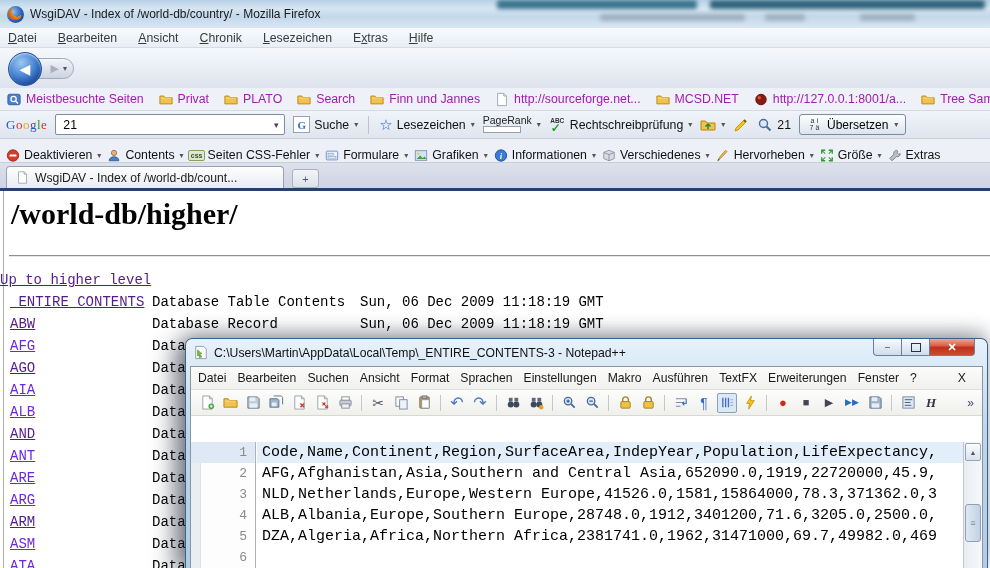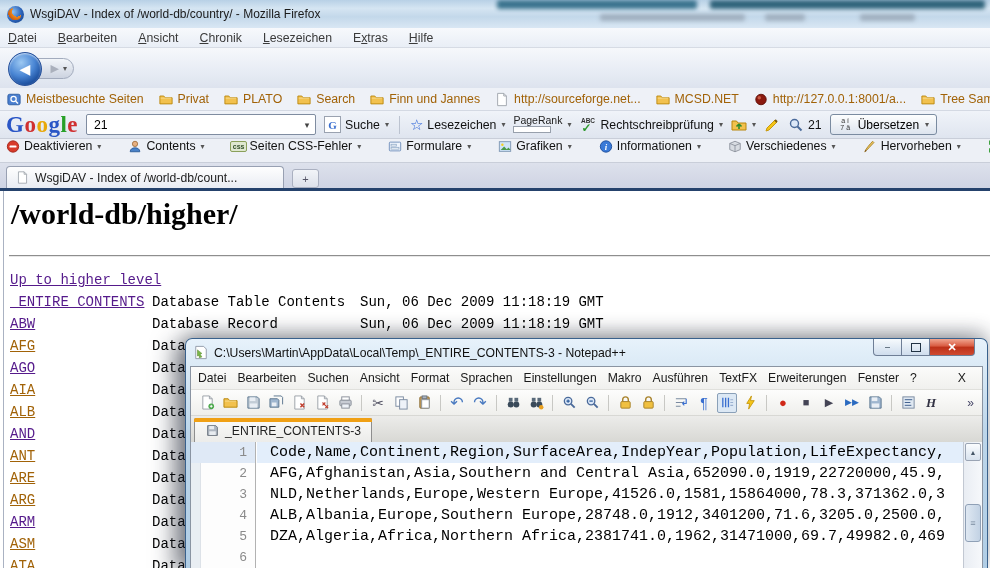--- a/index.html
+++ b/index.html
@@ -33,65 +33,65 @@
     background:linear-gradient(to bottom,#f2f5f9,#ccd3e0);border:1px solid #a2abbd;
     display:flex;align-items:center;justify-content:flex-end;gap:3px;padding-right:6px;box-sizing:border-box;z-index:1}
   .navico{top:48px;height:40px;display:flex;align-items:center;justify-content:center;width:30px}
   .glyph-refresh{font-size:21px;font-weight:bold;color:#2f68c8}
   .glyph-stop{font-size:17px;font-weight:bold;color:#a8aeb8}
   #ffx-urlbar{left:284px;top:55px;right:0;height:25px;background:#fff;border:1px solid #8a94a8;
     border-right:none;border-radius:3px 0 0 3px;display:flex;align-items:center;gap:8px;padding-left:6px}
   #ffx-url{font-size:13px;color:#000;white-space:nowrap}
   #ffx-bmbar{left:0;top:88px;width:990px;height:23px;background:#eef1f7;border-bottom:1px solid #d4d9e3;
     display:flex;align-items:center;gap:15px;padding-left:7px;box-sizing:border-box;overflow:hidden}
-  .bm{display:flex;align-items:flex-start;gap:5px;white-space:nowrap;font-size:12.3px;color:#a16207}
+  .bm{display:flex;align-items:flex-start;gap:5px;white-space:nowrap;font-size:12.3px;color:#a21caf}
   #ffx-gbar{left:0;top:111px;width:990px;height:28px;
     background:linear-gradient(to bottom,#f0f3f9,#dfe5ef);border-bottom:1px solid #c9ced9;
     display:flex;align-items:center;gap:8px;padding-left:6px;box-sizing:border-box;overflow:hidden}
-  #google-logo{font-family:"Liberation Serif",serif;font-weight:bold;font-size:23px;letter-spacing:.5px;flex:0 0 auto}
+  #google-logo{font-family:"Liberation Serif",serif;font-weight:normal;font-size:13px;letter-spacing:.5px;flex:0 0 auto}
   #g-search{width:228px;height:19px;background:#fff;border:1px solid #7f8ca0;border-radius:2px;
     display:flex;align-items:center;flex:0 0 auto}
   #g-search .val{flex:1;padding-left:7px;font-size:12.3px;color:#000}
   #g-search .drop{width:16px;height:100%;display:flex;align-items:center;justify-content:center;color:#444;font-size:9px}
   .gbtn{display:flex;align-items:center;gap:4px;white-space:nowrap;font-size:12.3px;color:#111;flex:0 0 auto}
   .caret{font-size:8px;color:#555;margin-left:1px}
   .vsep{width:1px;height:18px;background:#bcc3d0;margin:0 2px;flex:0 0 auto}
   .gG{width:15px;height:15px;border:1px solid #9aa2b0;background:#fff;display:flex;align-items:center;justify-content:center;
       font-weight:bold;font-size:11px;color:#3a6fd0;font-family:"Liberation Serif",serif}
   .star{color:#2a62d8;font-size:15px}
   #pagerank .lbl{font-size:10.5px;color:#222;line-height:9px;display:block}
   #pagerank .bar{display:block;width:36px;height:5px;border:1px solid #98a0ac;background:#fff;margin-top:1px}
   .abcchk{width:17px;height:16px;position:relative;font:bold 6.5px "Liberation Sans",sans-serif;color:#333;text-align:center}
   .abcchk .ck{position:absolute;left:2px;top:4px;color:#2e9a2e;font-size:12px;font-weight:bold}
   #uebersetzen{border:1px solid #7a8ba0;border-radius:3px;background:linear-gradient(to bottom,#fdfefe,#dde4ee);
     padding:2px 7px;display:flex;align-items:center;gap:5px}
   .transgrid{width:15px;height:15px;font-size:7px;line-height:7px;color:#333;text-align:center}
   #ffx-devbar{left:0;top:139px;width:990px;height:24px;background:#edf0f6;border-bottom:1px solid #c9ced9;
-    display:flex;align-items:flex-start;gap:27px;padding-left:6px;box-sizing:border-box;overflow:hidden;white-space:nowrap}
+    display:flex;align-items:flex-end;gap:6px;padding-left:6px;box-sizing:border-box;overflow:hidden;white-space:nowrap}
   .dev{display:flex;align-items:center;gap:4px;font-size:12.3px;color:#111;flex:0 0 auto}
   #ffx-tabbar{left:0;top:163px;width:990px;height:28px;background:linear-gradient(to bottom,#dde1ec,#cdd2e2)}
   #ffx-tabbar .strip{position:absolute;left:0;bottom:0;width:100%;height:3px;background:#25426c}
   #ffx-tab{position:absolute;left:6px;top:3px;width:278px;height:22px;border:1px solid #98a0b2;border-bottom:none;
     border-radius:4px 4px 0 0;background:linear-gradient(to bottom,#fefefe,#e9ecf3);
     display:flex;align-items:center;gap:6px;padding:0 8px;box-sizing:border-box}
   #ffx-tab .t{font-size:12.2px;color:#222;white-space:nowrap;overflow:hidden;text-overflow:ellipsis}
   #ffx-newtab{position:absolute;left:292px;top:6px;width:25px;height:17px;border:1px solid #aab0c0;border-radius:3px;
     background:linear-gradient(to bottom,#f2f4f8,#dde1ea);color:#556;font-size:11px;display:flex;align-items:center;justify-content:center}
 
   
   #content{left:0;top:191px;width:990px;height:377px;background:#fff}
   #content .edge{position:absolute;left:3px;top:0;bottom:0;width:1px;background:#aab2c2}
   #page-h1{position:absolute;left:11px;top:6px;font-family:"Liberation Serif",serif;font-weight:bold;font-size:30px;color:#000}
   #page-hr{position:absolute;left:9px;top:64px;right:0;height:2px;
     background:linear-gradient(to bottom,#8e8e8e 0 1px,#e8e8e8 1px 2px)}
   #uplink-row{position:absolute;left:0;top:81px;height:22px}
   .mono{font-family:"Liberation Mono",monospace;font-size:14px}
   .lnk{text-decoration:underline;cursor:pointer}
   .lnk.visited{color:#551a8b}
-  .lnk.fresh{color:#a16207}
+  .lnk.fresh{color:#6d28d9}
   #rows{position:absolute;left:0;top:103px;width:990px}
   .drow{position:relative;height:22px}
   .drow .nm{position:absolute;left:10px;white-space:pre}
   .drow .ty{position:absolute;left:152px;color:#000;white-space:pre}
   .drow .dt{position:absolute;left:360px;color:#000;white-space:pre}
 
   
   #npp{left:185px;top:338px;width:803px;height:230px;border-radius:7px 7px 0 0;
     background:linear-gradient(to bottom,#e7f2fb,#bdd6ea 40%,#b0cde5);
     border:1px solid #39618c;border-bottom:none;box-sizing:border-box;
@@ -124,21 +124,21 @@
     box-sizing:border-box;border-radius:2px 2px 0 0}
   #npp-tab:before{content:"";position:absolute;left:-1px;top:-1px;right:-1px;height:4px;background:#f0a014;border-radius:2px 2px 0 0}
   #npp-tab .t{font-size:12.2px;color:#222;white-space:nowrap}
   #npp-editor{position:absolute;left:0;top:75px;right:0;bottom:0;background:#fff;overflow:hidden}
   #npp-gutter{position:absolute;left:0;top:0;bottom:0;width:65px;background:#fdfdfd;border-right:1px solid #b2b2b2;box-sizing:border-box}
   #npp-bmstrip{position:absolute;left:0;top:0;bottom:0;width:9px;background:#e9eef3;border-right:1px solid #dde2e8}
   .gcell{position:relative;height:21px;line-height:21px;text-align:right;padding-right:8px;
     font-family:"Liberation Mono",monospace;font-size:13px;color:#8a8a8a}
   .gcell.cur{background:#dfe9f6}
   #npp-lines{position:absolute;left:66px;top:0;right:18px;bottom:0}
-  .cline{height:21px;line-height:21px;white-space:pre;overflow:hidden;padding-left:13px;
+  .cline{height:21px;line-height:21px;white-space:pre;overflow:hidden;padding-left:5px;
     font-family:"Liberation Mono",monospace;font-size:15px;color:#000}
   .cline.cur{background:#e3eefb}
   #npp-vscroll{position:absolute;right:0;top:0;bottom:0;width:18px;background:linear-gradient(to right,#e9edf3,#f6f8fb);border-left:1px solid #c2c8d2}
   #npp-vscroll .up{position:absolute;left:1px;top:1px;right:1px;height:16px;border:1px solid #9aa4b4;border-radius:2px;
     background:linear-gradient(to bottom,#fafcfe,#d8e2ee);display:flex;align-items:center;justify-content:center;font-size:7px;color:#456}
   #npp-vscroll .thumb{position:absolute;left:1px;top:62px;right:1px;height:36px;border:1px solid #8fa0b6;border-radius:3px;
     background:linear-gradient(to right,#dfe8f2,#c2d2e4);display:flex;align-items:center;justify-content:center;color:#7a8ca0;font-size:9px}
 
   
   .i16{width:16px;height:16px;display:inline-flex;align-items:center;justify-content:center;flex:0 0 auto}
@@ -488,21 +488,21 @@
     <span class="t">WsgiDAV - Index of /world-db/count...</span>
   </div>
   <div id="ffx-newtab">+</div>
   <div class="strip"></div>
 </div>
 
 <div class="abs" id="content">
   <div class="edge"></div>
   <div id="page-h1">/world-db/higher/</div>
   <div id="page-hr"></div>
-  <div id="uplink-row"><span class="mono lnk visited" style="margin-left:10px">Up to higher level</span></div>
+  <div id="uplink-row"><span class="mono lnk visited" style="">Up to higher level</span></div>
   <div id="rows">
       <div class="drow">
         <span class="mono lnk nm visited">_ENTIRE_CONTENTS</span>
         <span class="mono ty">Database Table Contents</span>
         <span class="mono dt">Sun, 06 Dec 2009 11:18:19 GMT</span>
       </div>
       <div class="drow">
         <span class="mono lnk nm visited">ABW</span>
         <span class="mono ty">Database Record</span>
         <span class="mono dt">Sun, 06 Dec 2009 11:18:19 GMT</span>
@@ -764,32 +764,20 @@
         <span class="tico">
           <svg width="15" height="15" viewBox="0 0 16 16">
             <rect x="2" y="2" width="12" height="12" fill="#dfe8f2" stroke="#7a8aa0"></rect>
             <path d="M4 5h8M4 8h6M4 11h7" stroke="#3a5a8a"></path>
           </svg>
         </span>
         <span class="tico">
           <span style="font-family:'Liberation Serif',serif;font-style:italic;font-weight:bold;font-size:13px;color:#334">H</span>
         </span>
         <span id="npp-overflow">»</span>
-    </div>
-    <div id="npp-tabbar">
-      <div id="npp-tab">
-        <span class="i14">
-          <svg width="13" height="13" viewBox="0 0 16 16">
-              <path d="M2 2h10l2 2v10H2z" fill="#aeb6c0" stroke="#5a6470"></path>
-              <rect x="4" y="2.5" width="6" height="4" fill="#e8ecf0"></rect>
-              <rect x="4" y="9" width="8" height="4.5" fill="#e8ecf0"></rect>
-            </svg>
-          </span>
-        <span class="t">_ENTIRE_CONTENTS-3</span>
-      </div>
     </div>
     <div id="npp-editor">
       <div id="npp-gutter">
         <div id="npp-bmstrip"></div>
       <div class="gcell cur">1</div>
           <div class="gcell">2</div>
           <div class="gcell">3</div>
           <div class="gcell">4</div>
           <div class="gcell">5</div>
           <div class="gcell">6</div>

